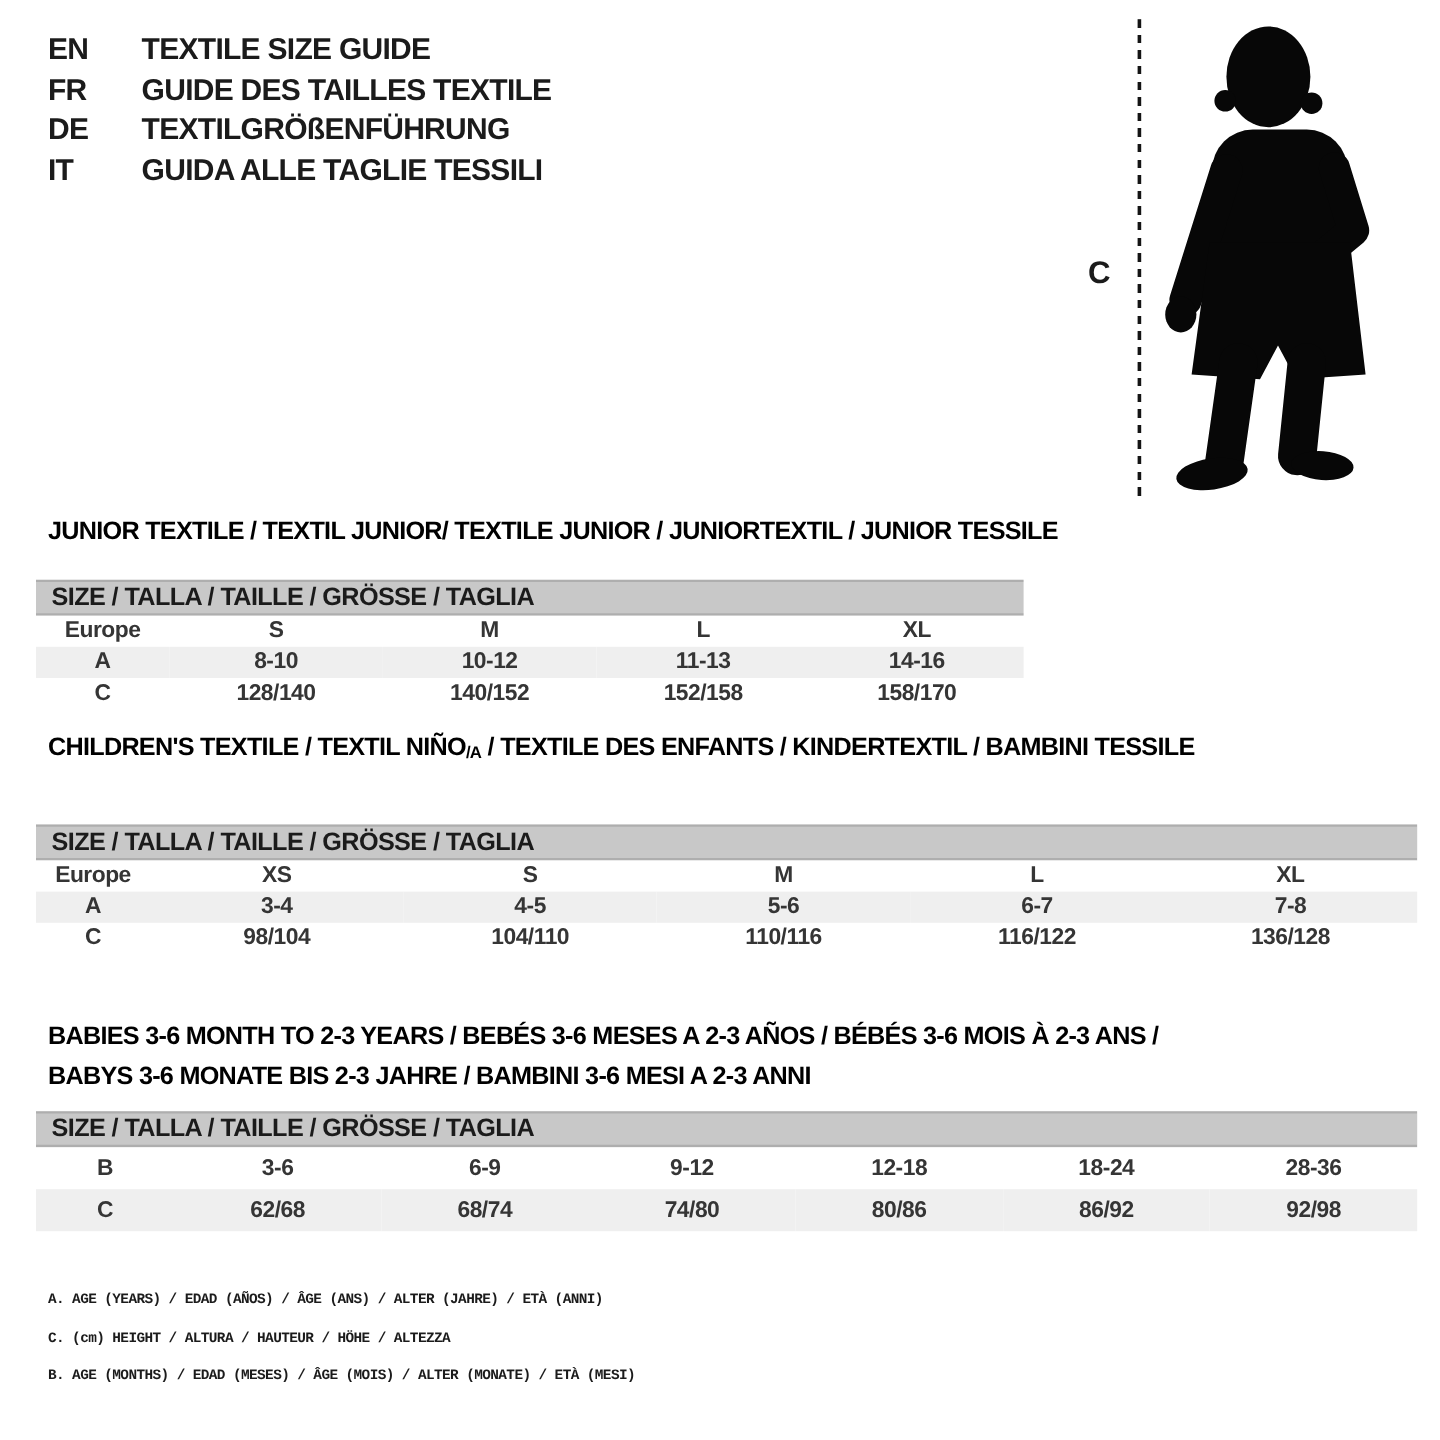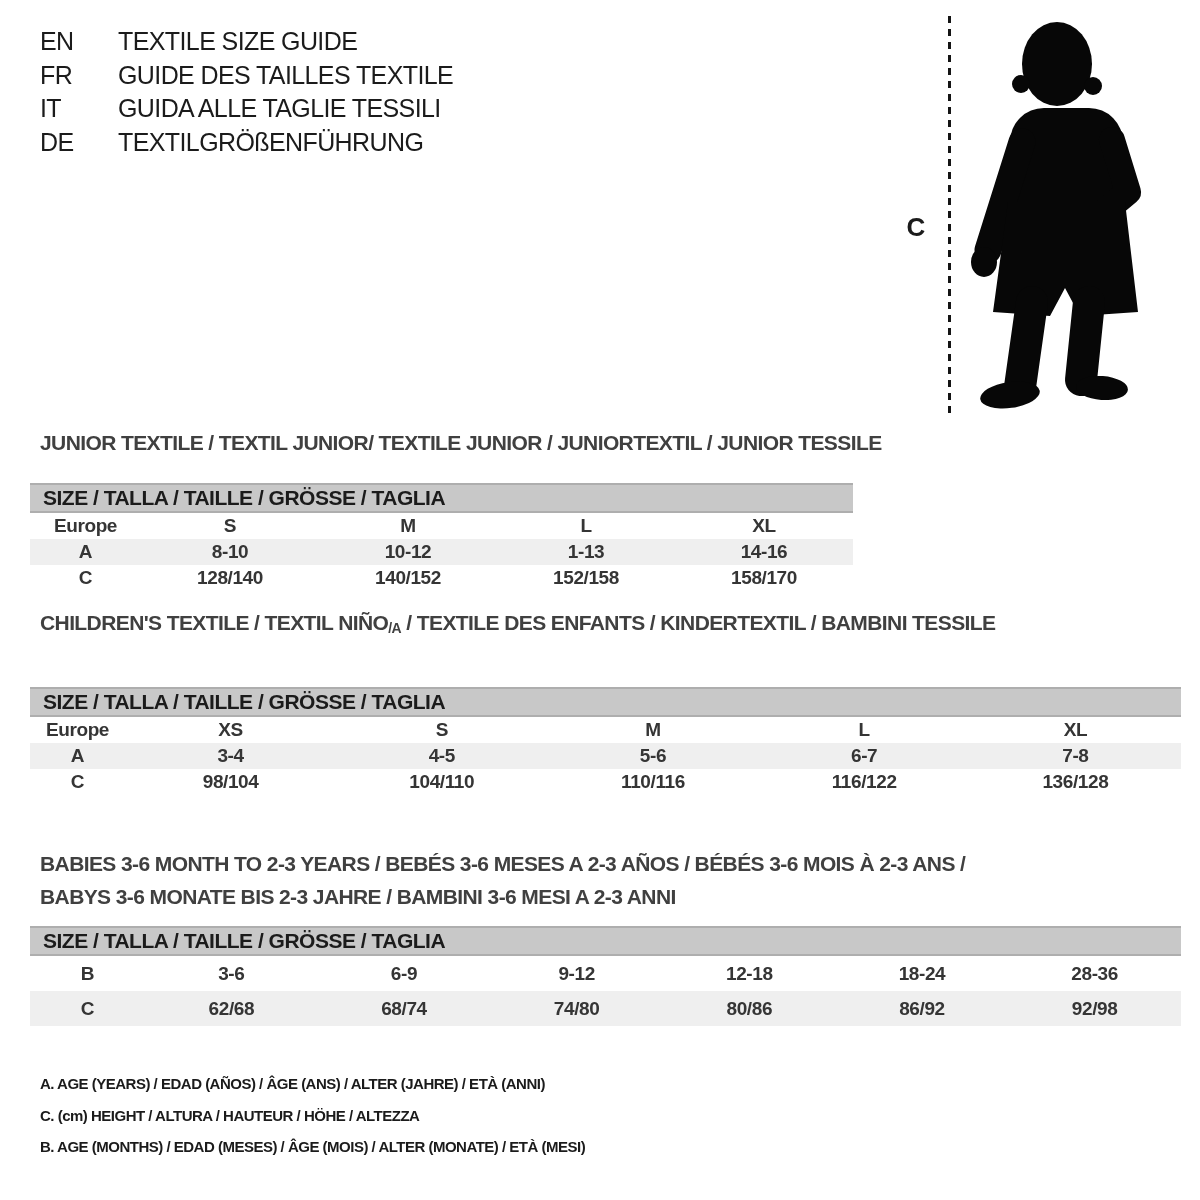--- a/index.html
+++ b/index.html
@@ -7,33 +7,33 @@
     width:1200px;height:1200px;position:relative;overflow:hidden;
     background:#ffffff;color:#1b1b1b;
     font-family:"Liberation Sans","DejaVu Sans",sans-serif;
     -webkit-font-smoothing:antialiased;
   }
   .abs{position:absolute;}
 
   
   .lang-list{left:40px;top:27px;}
   .lang-row{display:flex;height:33.5px;align-items:flex-start;}
-  .lang-code,.lang-label{font-size:25px;font-weight:400;letter-spacing:-0.6px;white-space:nowrap;}
+  .lang-code,.lang-label{font-size:25px;font-weight:700;letter-spacing:-0.6px;white-space:nowrap;}
   .lang-code{width:78px;}
 
   
   .c-label{left:896px;top:212px;width:40px;text-align:center;font-size:26px;font-weight:700;}
   .dash-line{
     left:948px;top:16px;width:3px;height:402px;
     background:repeating-linear-gradient(to bottom,#141414 0 7px,transparent 7px 13px);
   }
   .baby-svg{left:968px;top:12px;}
 
   
-  .sec-title{font-size:21px;font-weight:700;letter-spacing:-0.6px;white-space:nowrap;color:#404040;}
+  .sec-title{font-size:21px;font-weight:700;letter-spacing:-0.6px;white-space:nowrap;color:#000000;}
   #junior-title{left:40px;top:431px;}
   #children-title{left:40px;top:611px;}
   #babies-title{left:40px;top:847px;line-height:33px;}
   .title-sub{font-size:14px;position:relative;top:3px;}
 
   
   #junior-table{left:30px;top:483px;width:823px;}
   #children-table{left:30px;top:687px;width:1151px;}
   #babies-table{left:30px;top:926px;width:1151px;}
   .tbl-head{
@@ -48,41 +48,41 @@
   }
   #babies-table table.grid td{height:35px;}
   td.lbl{text-align:left;padding-left:10px;color:#242424;}
   tr.band{background:#efefef;}
   col.c-lbl-j{width:111px;}
   col.c-lbl-c{width:95px;}
   col.c-lbl-b{width:115px;}
 
   
   .legend{left:40px;top:1068px;}
-  .legend-line{font-size:15px;font-weight:700;letter-spacing:-0.5px;line-height:31.5px;white-space:nowrap;}
+  .legend-line{font-size:12px;font-weight:700;letter-spacing:-0.5px;line-height:31.5px;white-space:nowrap;font-family:Liberation Mono, monospace;}
 </style>
 </head>
 <body>
 
 <div class="abs lang-list">
   <div class="lang-row">
     <span class="lang-code">EN</span>
     <span class="lang-label">TEXTILE SIZE GUIDE</span>
   </div>
   <div class="lang-row">
     <span class="lang-code">FR</span>
     <span class="lang-label">GUIDE DES TAILLES TEXTILE</span>
   </div>
   <div class="lang-row">
+    <span class="lang-code">DE</span>
+    <span class="lang-label">TEXTILGRÖßENFÜHRUNG</span>
+  </div>
+  <div class="lang-row">
     <span class="lang-code">IT</span>
     <span class="lang-label">GUIDA ALLE TAGLIE TESSILI</span>
-  </div>
-  <div class="lang-row">
-    <span class="lang-code">DE</span>
-    <span class="lang-label">TEXTILGRÖßENFÜHRUNG</span>
   </div>
 </div>
 
 <div class="abs c-label">C</div>
 <div class="abs dash-line"></div>
 <svg class="abs baby-svg" width="175" height="408" viewBox="0 0 175 408" aria-hidden="true">
   <g fill="#070707" stroke="none">
     <ellipse cx="89" cy="52" rx="35" ry="42"></ellipse>
     <circle cx="53" cy="72" r="9"></circle>
     <circle cx="125" cy="74" r="9"></circle>
@@ -114,21 +114,21 @@
       <td class="lbl">Europe</td>
       <td>S</td>
       <td>M</td>
       <td>L</td>
       <td>XL</td>
     </tr>
     <tr class="band">
       <td class="lbl">A</td>
       <td>8-10</td>
       <td>10-12</td>
-      <td>1-13</td>
+      <td>11-13</td>
       <td>14-16</td>
     </tr>
     <tr>
       <td class="lbl">C</td>
       <td>128/140</td>
       <td>140/152</td>
       <td>152/158</td>
       <td>158/170</td>
     </tr>
   </tbody>

